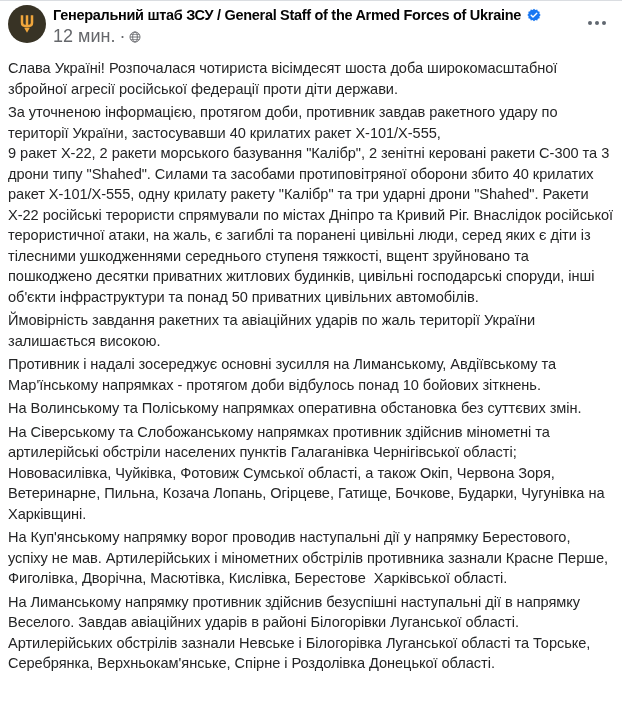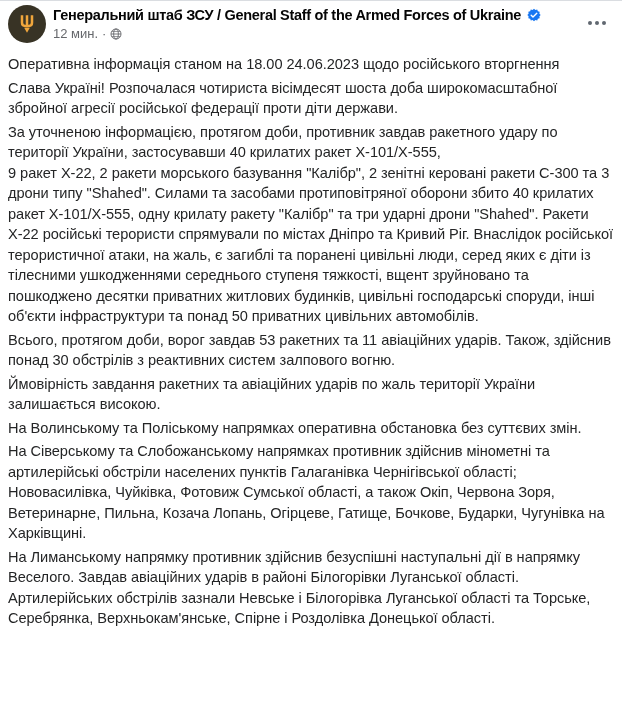--- a/index.html
+++ b/index.html
@@ -42,21 +42,21 @@
     letter-spacing: -0.3px;
     color: #050505;
     white-space: nowrap;
     cursor: pointer;
   }
   .meta-row {
     display: flex;
     align-items: center;
     gap: 4px;
     margin-top: 3px;
-    font-size: 13px;
+    font-size: 18px;
     color: #65676B;
   }
   .meta-row .timestamp { cursor: pointer; }
   .more-btn {
     position: absolute;
     right: 14px;
     top: 14px;
     display: flex;
     align-items: center;
     gap: 3px;
@@ -124,24 +124,24 @@
 
     <div class="more-btn">
       <span class="dot"></span>
       <span class="dot"></span>
       <span class="dot"></span>
     </div>
 
   </div>
 
   <div class="post-text">
-    <p>Оперативна інформація станом на 18.00 24.06.2023 щодо російського вторгнення</p>
     <p>Слава Україні! Розпочалася чотириста вісімдесят шоста доба широкомасштабної збройної агресії російської федерації проти діти держави.</p>
     <p>За уточненою інформацією, протягом доби, противник завдав ракетного удару по території України, застосувавши 40 крилатих ракет Х-101/Х-555,
 9 ракет Х-22, 2 ракети морського базування "Калібр", 2 зенітні керовані ракети С-300 та 3 дрони типу "Shahed". Силами та засобами протиповітряної оборони збито 40 крилатих ракет Х-101/Х-555, одну крилату ракету "Калібр" та три ударні дрони "Shahed". Ракети Х-22 російські терористи спрямували по містах Дніпро та Кривий Ріг. Внаслідок російської терористичної атаки, на жаль, є загиблі та поранені цивільні люди, серед яких є діти із тілесними ушкодженнями середнього ступеня тяжкості, вщент зруйновано та пошкоджено десятки приватних житлових будинків, цивільні господарські споруди, інші об'єкти інфраструктури та понад 50 приватних цивільних автомобілів.</p>
-    <p>Всього, протягом доби, ворог завдав 53 ракетних та 11 авіаційних ударів. Також, здійснив понад 30 обстрілів з реактивних систем залпового вогню.</p>
     <p>Ймовірність завдання ракетних та авіаційних ударів по жаль території України залишається високою.</p>
+    <p>Противник і надалі зосереджує основні зусилля на Лиманському, Авдіївському та Мар'їнському напрямках - протягом доби відбулось понад 10 бойових зіткнень.</p>
     <p>На Волинському та Поліському напрямках оперативна обстановка без суттєвих змін.</p>
     <p>На Сіверському та Слобожанському напрямках противник здійснив мінометні та артилерійські обстріли населених пунктів Галаганівка Чернігівської області; Нововасилівка, Чуйківка, Фотовиж Сумської області, а також Окіп, Червона Зоря, Ветеринарне, Пильна, Козача Лопань, Огірцеве, Гатище, Бочкове, Бударки, Чугунівка на Харківщині.</p>
+    <p>На Куп'янському напрямку ворог проводив наступальні дії у напрямку Берестового, успіху не мав. Артилерійських і мінометних обстрілів противника зазнали Красне Перше, Фиголівка, Дворічна, Масютівка, Кислівка, Берестове  Харківської області.</p>
     <p>На Лиманському напрямку противник здійснив безуспішні наступальні дії в напрямку Веселого. Завдав авіаційних ударів в районі Білогорівки Луганської області. Артилерійських обстрілів зазнали Невське і Білогорівка Луганської області та Торське, Серебрянка, Верхньокам'янське, Спірне і Роздолівка Донецької області.</p>
   </div>
 
 </div>
 
 </body></html>

